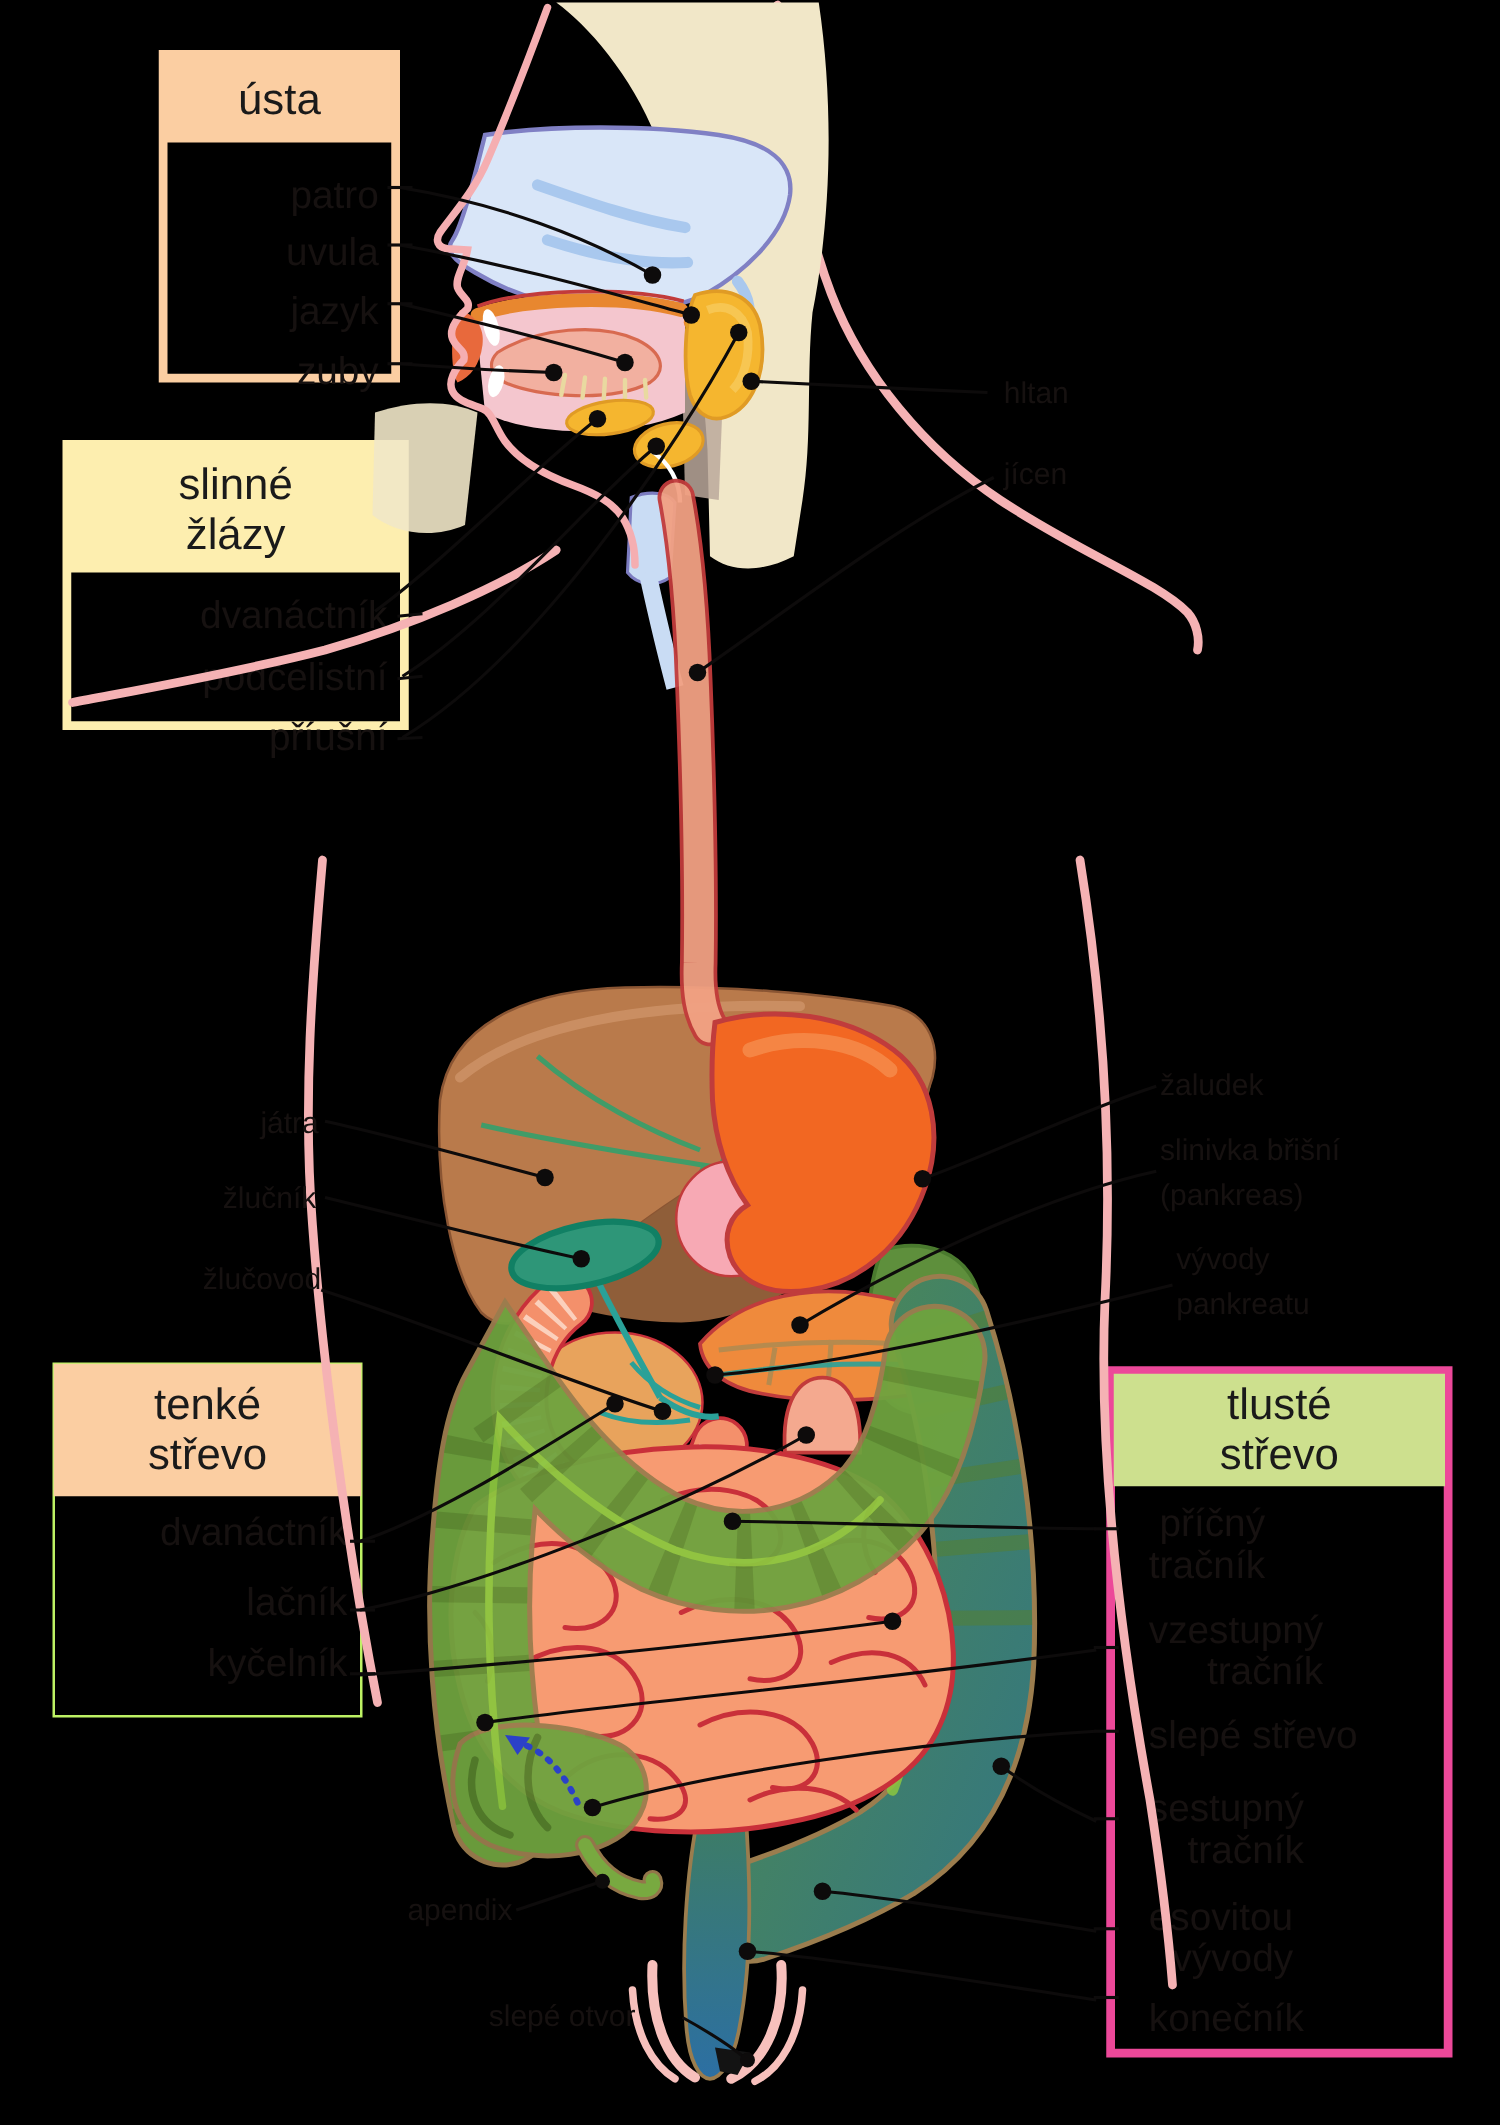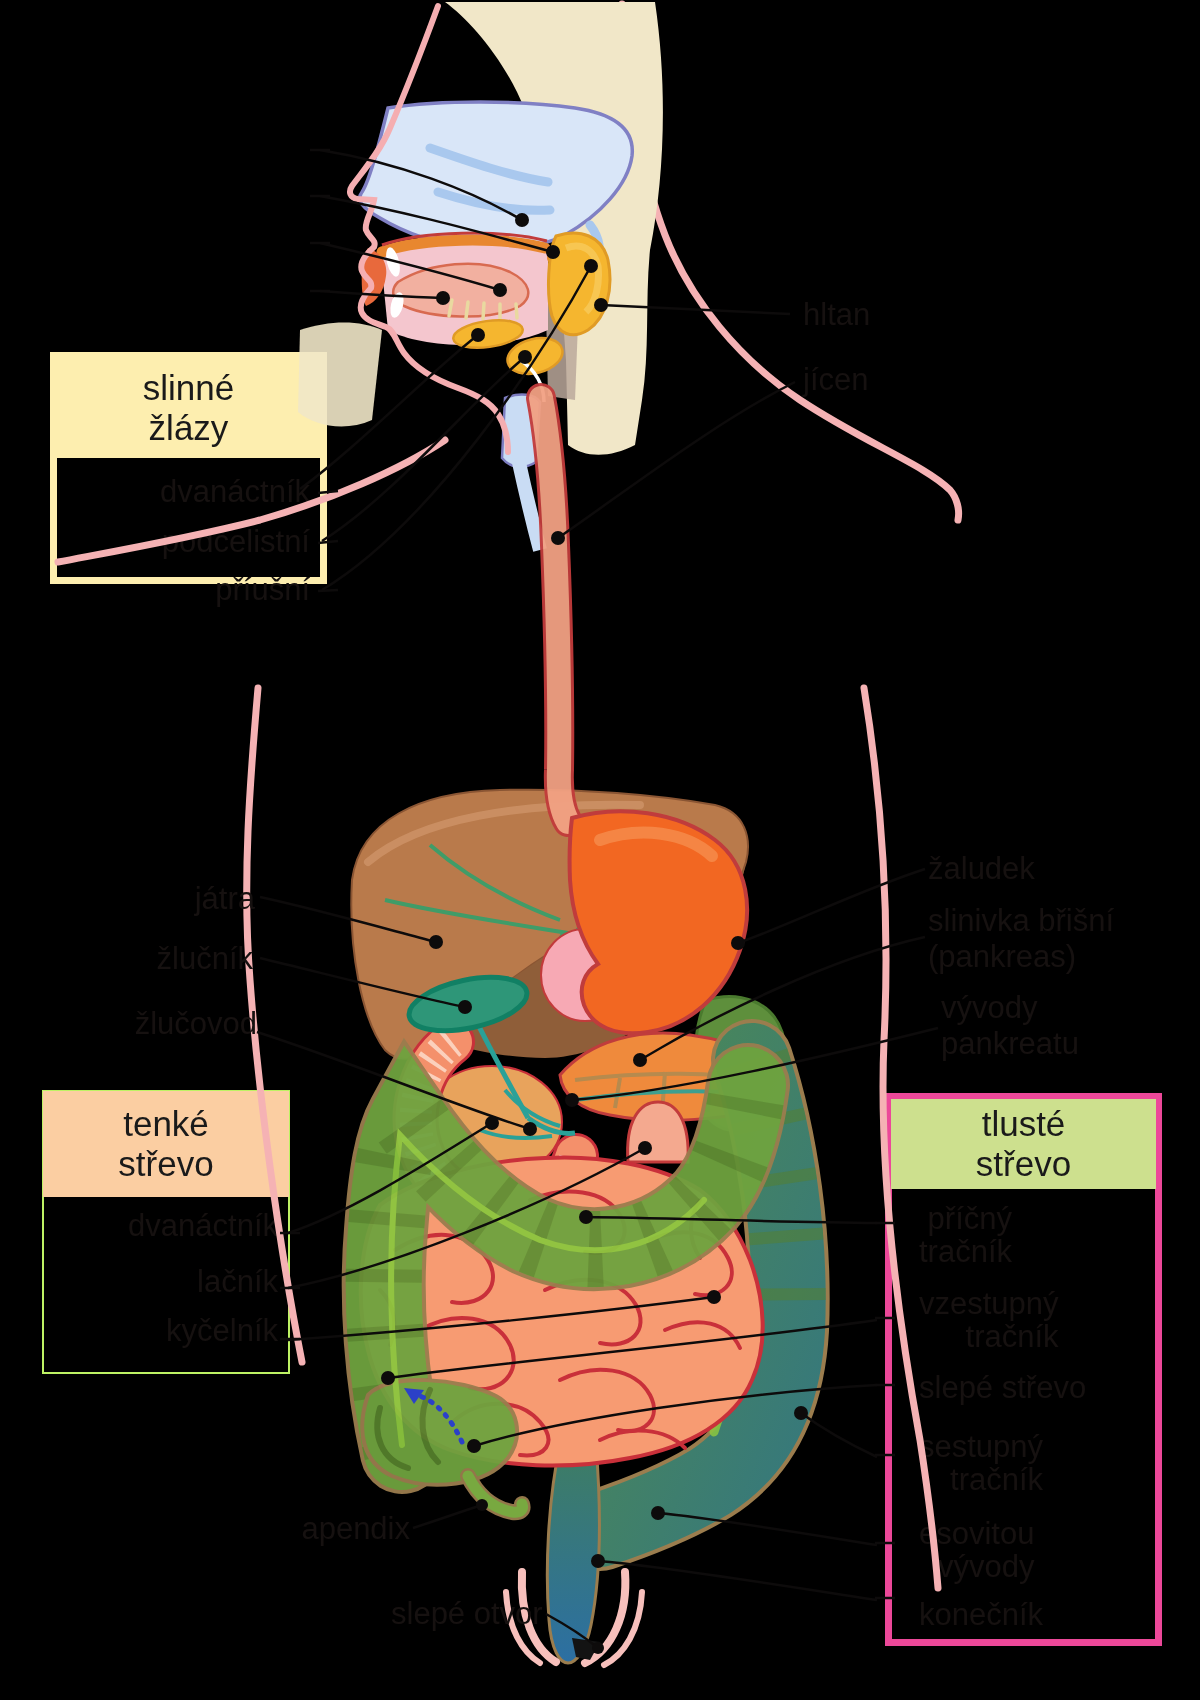--- a/index.html
+++ b/index.html
@@ -25,30 +25,39 @@
   .box-tluste .hd{background:#CDE08E;height:90px;margin:-1px;}
   
   .bitem{
     position:absolute;font-size:31px;line-height:33px;color:#161110;
     white-space:pre-line;
   }
   .r{right:10px;text-align:right;}
   .l{left:27px;text-align:right;}
   
   .flabel{
-    position:absolute;z-index:3;font-size:31px;line-height:36px;color:#161110;
+    position:absolute;z-index:3;font-size:24px;line-height:36px;color:#161110;
     white-space:pre-line;
   }
   .ra{text-align:right;}
 </style>
 </head>
 <body>
 
 <div class="diagram">
 
+  <div class="label-box box-usta">
+    <div class="hd">ústa</div>
+    <div class="bd">
+      <span class="bitem r" style="top:26px">patro</span>
+      <span class="bitem r" style="top:72px">uvula</span>
+      <span class="bitem r" style="top:119px">jazyk</span>
+      <span class="bitem r" style="top:167px">zuby</span>
+    </div>
+  </div>
 
   <div class="label-box box-slinne">
     <div class="hd">slinné
 žlázy</div>
     <div class="bd">
       <span class="bitem r" style="top:18px">dvanáctník</span>
       <span class="bitem r" style="top:68px">podčelistní</span>
       <span class="bitem r" style="top:116px">příušní</span>
     </div>
   </div>

